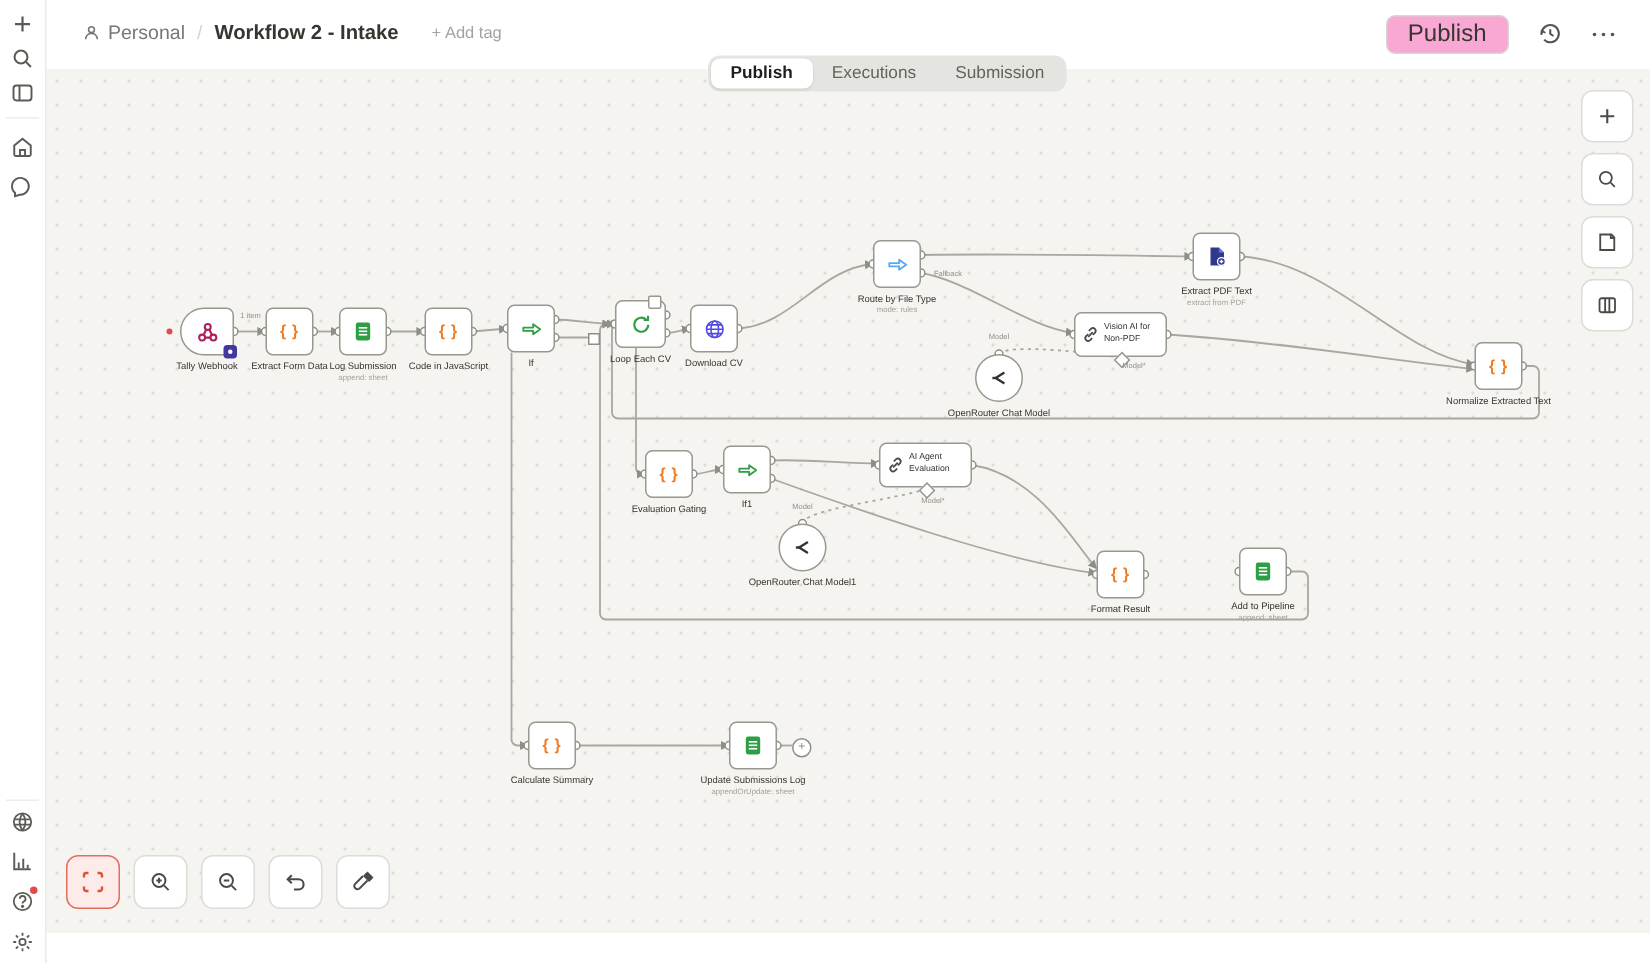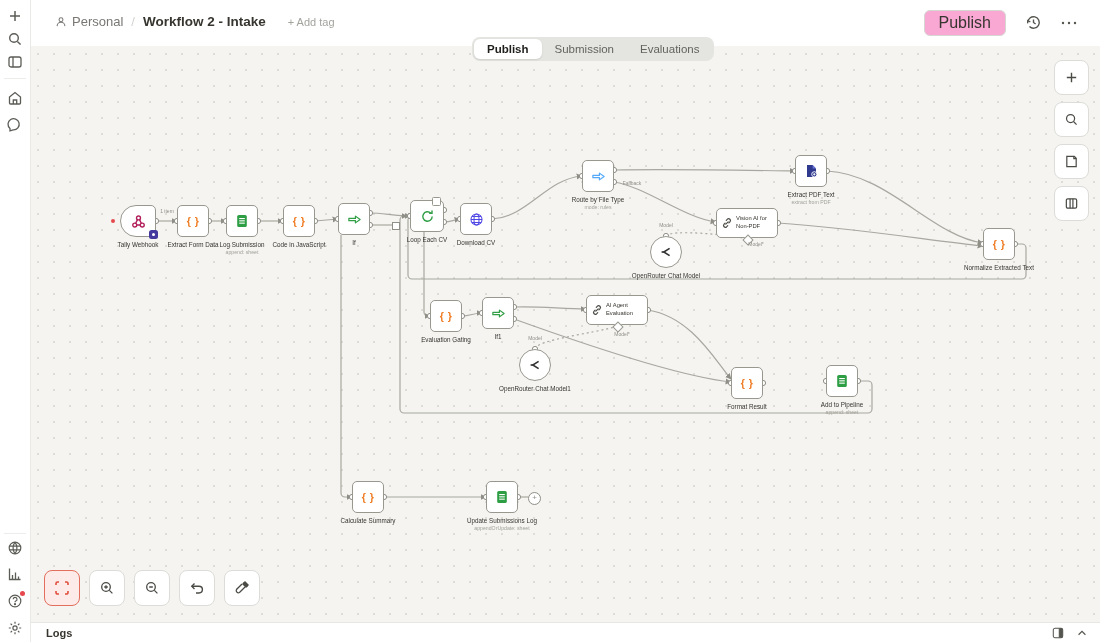--- a/index.html
+++ b/index.html
@@ -150,22 +150,22 @@
         </svg></div>
     <div class="more-btn"><svg viewBox="0 0 18 14" fill="currentColor">
           <circle cx="3" cy="7" r="1.2"></circle>
           <circle cx="9" cy="7" r="1.2"></circle>
           <circle cx="15" cy="7" r="1.2"></circle>
         </svg></div>
   </div>
 
   <div class="tabs">
     <div class="tab active">Publish</div>
+    <div class="tab">Executions</div>
     <div class="tab">Submission</div>
-    <div class="tab">Evaluations</div>
   </div>
 
   <div class="canvas">
     <svg class="conn-svg" width="1070" height="576">
       <defs>
         <marker id="arr" markerWidth="6" markerHeight="6" refX="4.5" refY="2.5" orient="auto">
           <path d="M0,0 L5,2.5 L0,5 Z" fill="#8f8f87"></path>
         </marker>
       </defs>
       <g id="conn-group">
@@ -480,26 +480,13 @@
         </div>
       <div class="rail-btn">
           <svg viewBox="0 0 16 16" fill="none" stroke="currentColor" stroke-width="1.3">
             <rect x="2.5" y="3" width="11" height="10" rx="1.5"></rect>
             <path d="M6.5 3v10M9.5 3v10"></path>
           </svg>
         </div>
     </div>
   </div>
 
-  <div class="logsbar">
-    <span class="logs-title">Logs</span>
-    <div class="logs-icons">
-      <svg viewBox="0 0 14 14" fill="none" stroke="currentColor" stroke-width="1.2">
-          <rect x="1.5" y="1.5" width="11" height="11" rx="2"></rect>
-          <path d="M8.5 1.5v11"></path>
-          <rect x="8.5" y="1.5" width="4" height="11" rx="1.5" fill="currentColor" stroke="none"></rect>
-        </svg>
-      <svg viewBox="0 0 14 14" fill="none" stroke="currentColor" stroke-width="1.4">
-          <path d="M3 9 7 5 11 9"></path>
-        </svg>
-    </div>
-  </div>
 </div>
 
 </body></html>

